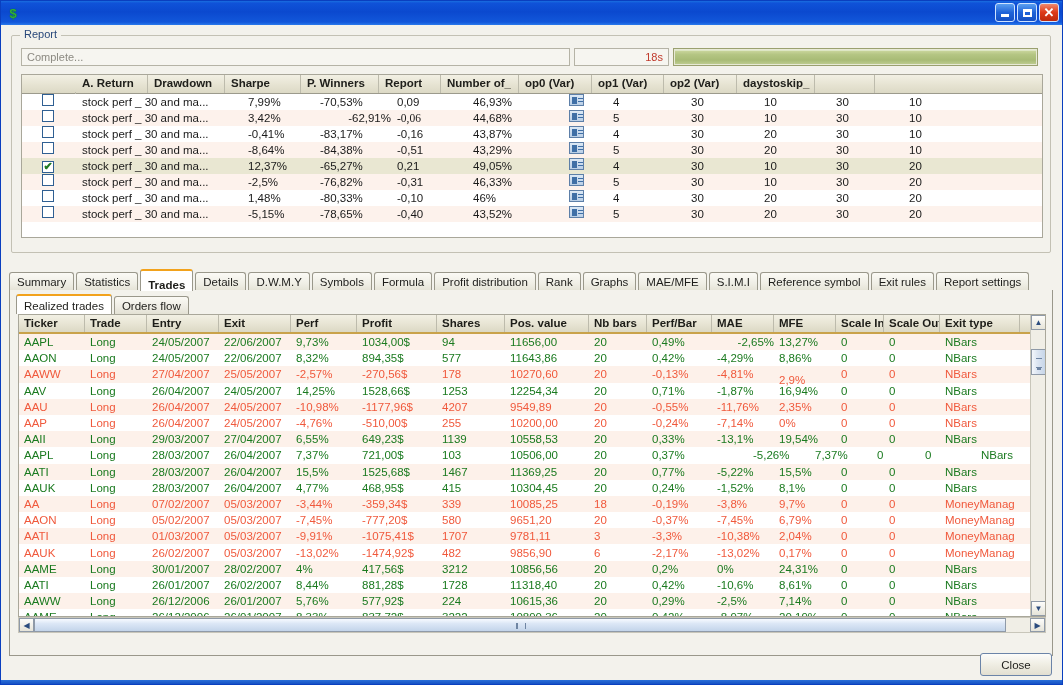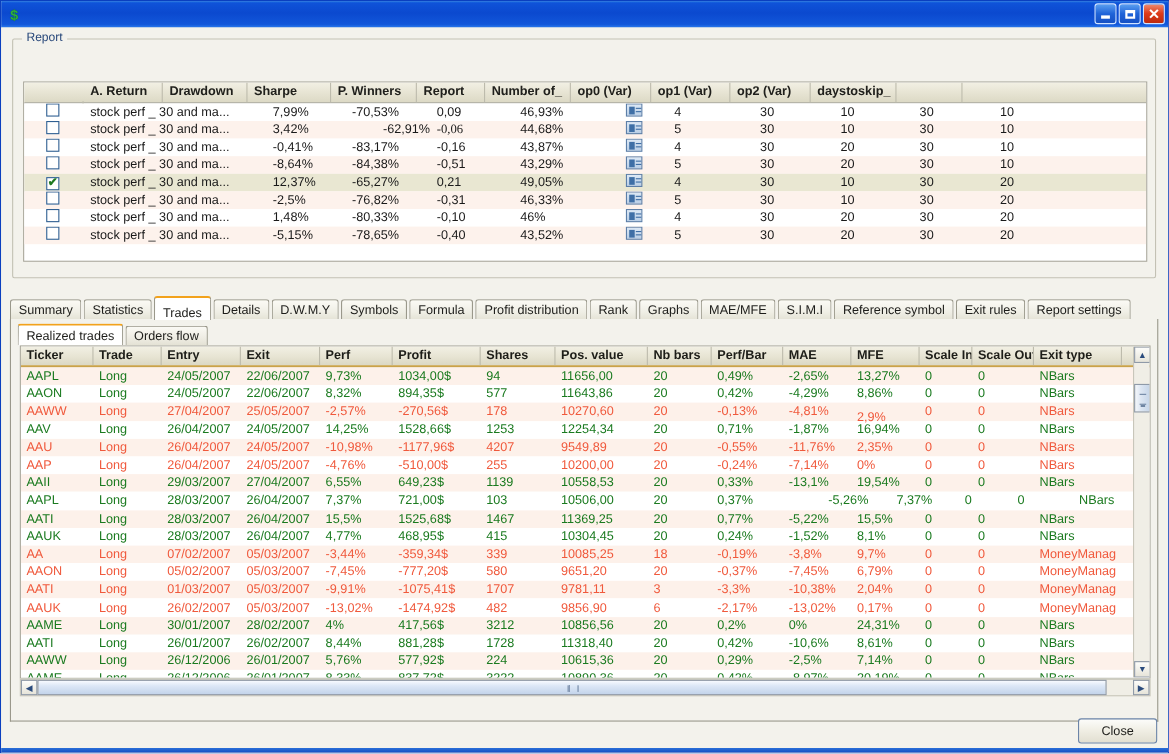--- a/index.html
+++ b/index.html
@@ -177,21 +177,21 @@
     background: linear-gradient(180deg,#fbfaf5 0%,#efeee5 60%,#e4e2d5 100%);
     font-size: 11.5px; color: #1d1d1a;
     display: flex; align-items: center;
     cursor: pointer;
     white-space: nowrap;
   }
   .tab.active {
     background: #ffffff;
     border-top: 2px solid #f2a21c;
     height: 22px;
-    font-weight: normal;
+    font-weight: bold;
     position: relative; z-index: 3;
     padding-top: 7px;
   }
 
   
   .tabpanel {
     position: absolute;
     left: 8px; top: 265px; width: 1044px; height: 366px;
     background: #f3f2ec;
     border: 1px solid #9a988b;
@@ -334,20 +334,27 @@
           <div class="glyph-close">✕</div>
         </div>
     </div>
   </div>
 
   <div class="client">
 
     <div class="groupbox">
       <div class="groupbox-legend">Report</div>
 
+      <div class="status-row">
+        <div class="status-box">Complete...</div>
+        <div class="timer-box">18s</div>
+        <div class="progress-outer">
+          <div class="progress-inner" id="progress-fill" style="width: 100%;"></div>
+        </div>
+      </div>
 
       <div class="grid-top">
         <div class="gt-header" id="gt-header">
             <div style="width: 54px; flex: 0 0 54px; margin-top: 17px;">Select</div>
             <div style="width: 72px; flex: 0 0 72px;">A. Return</div>
             <div style="width: 77px; flex: 0 0 77px;">Drawdown</div>
             <div style="width: 76px; flex: 0 0 76px;">Sharpe</div>
             <div style="width: 78px; flex: 0 0 78px;">P. Winners</div>
             <div style="width: 62px; flex: 0 0 62px;">Report</div>
             <div style="width: 78px; flex: 0 0 78px;">Number of_</div>
@@ -532,21 +539,21 @@
               <div class="pos" style="width: 66px; flex: 0 0 66px;">AAPL</div>
               <div class="pos" style="width: 62px; flex: 0 0 62px;">Long</div>
               <div class="pos" style="width: 72px; flex: 0 0 72px;">24/05/2007</div>
               <div class="pos" style="width: 72px; flex: 0 0 72px;">22/06/2007</div>
               <div class="pos" style="width: 66px; flex: 0 0 66px;">9,73%</div>
               <div class="pos" style="width: 80px; flex: 0 0 80px;">1034,00$</div>
               <div class="pos" style="width: 68px; flex: 0 0 68px;">94</div>
               <div class="pos" style="width: 84px; flex: 0 0 84px;">11656,00</div>
               <div class="pos" style="width: 58px; flex: 0 0 58px;">20</div>
               <div class="pos" style="width: 65px; flex: 0 0 65px;">0,49%</div>
-              <div class="pos" style="width: 62px; flex: 0 0 62px;">-2,65%</div>
+              <div class="pos" style="width: 62px; flex: 0 0 62px; text-align: right;">-2,65%</div>
               <div class="pos" style="width: 62px; flex: 0 0 62px;">13,27%</div>
               <div class="pos" style="width: 48px; flex: 0 0 48px;">0</div>
               <div class="pos" style="width: 56px; flex: 0 0 56px;">0</div>
               <div class="pos" style="width: 80px; flex: 0 0 80px;">NBars</div>
             </div>
             <div class="tr-row even">
               <div class="pos" style="width: 66px; flex: 0 0 66px;">AAON</div>
               <div class="pos" style="width: 62px; flex: 0 0 62px;">Long</div>
               <div class="pos" style="width: 72px; flex: 0 0 72px;">24/05/2007</div>
               <div class="pos" style="width: 72px; flex: 0 0 72px;">22/06/2007</div>

